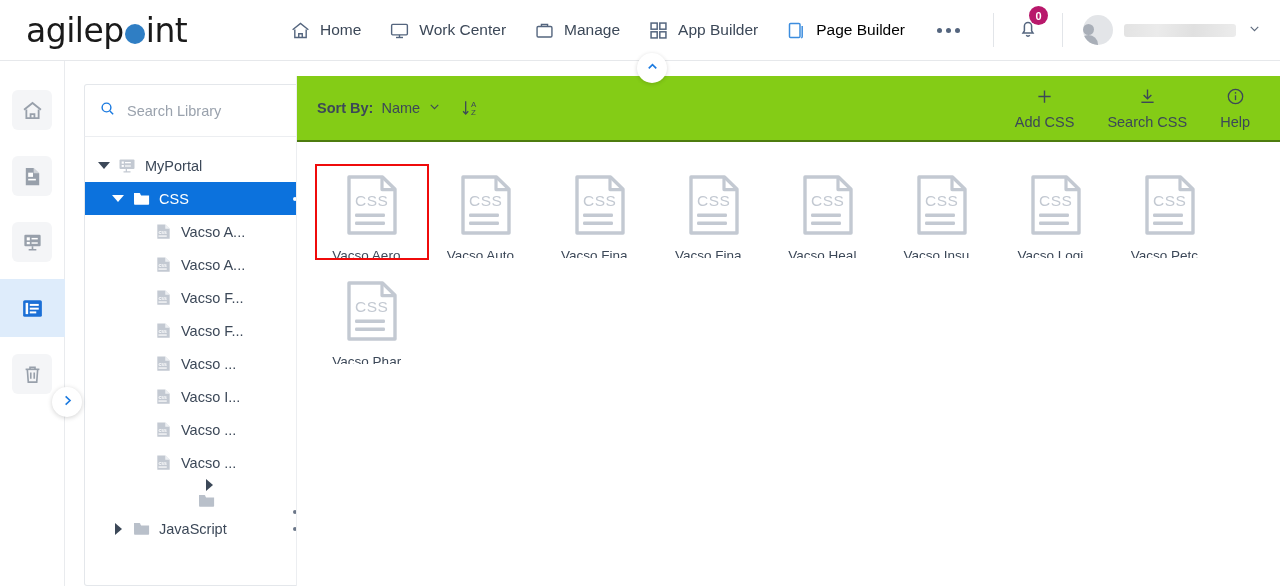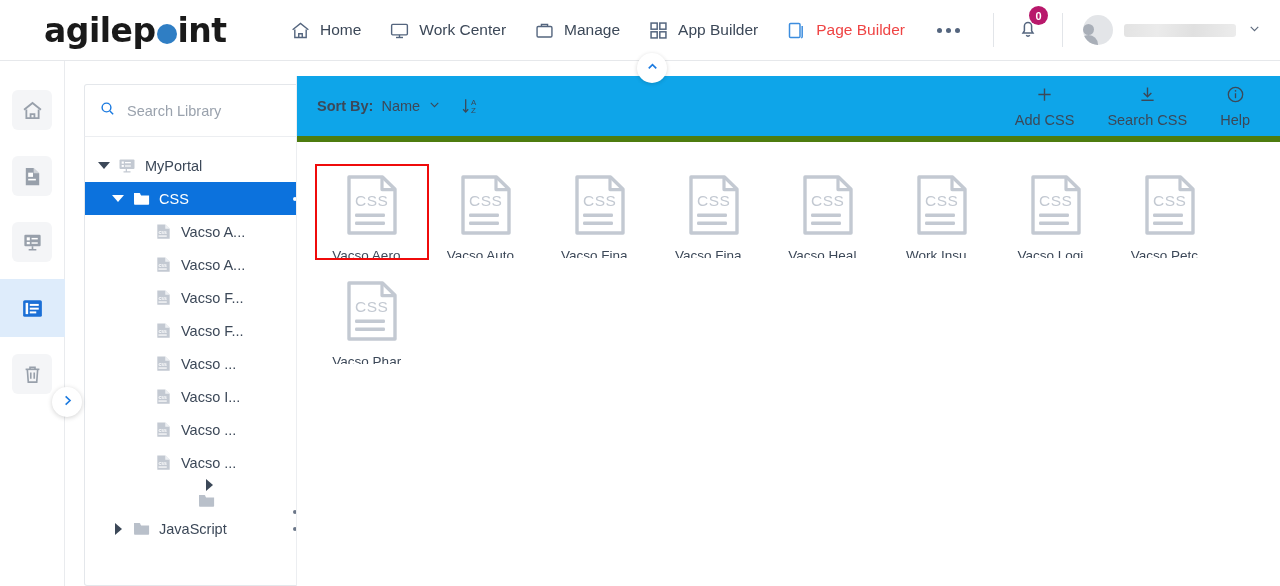--- a/index.html
+++ b/index.html
@@ -15,34 +15,34 @@
 
   
   .header {
     position: absolute; top: 0; left: 0; width: 1280px; height: 61px;
     background: #ffffff; border-bottom: 1px solid #e6e8eb;
     display: flex; align-items: center;
   }
   .logo { width: 290px; padding-left: 26px; display: flex; align-items: center; }
   .logo-text {
     font-family: "DejaVu Sans", sans-serif;
-    font-size: 33px; font-weight: 700; color: #1a1a1a;
-    letter-spacing: -0.5px; display: flex; align-items: center; margin-left: 18px;
+    font-size: 33px; font-weight: 400; color: #1a1a1a;
+    letter-spacing: -0.5px; display: flex; align-items: center;
   }
   .logo-dot {
     display: inline-block; width: 20px; height: 20px; border-radius: 50%;
     background: #2f7ec4; margin: 0 1px; position: relative; top: 4px;
   }
 
   .topnav { display: flex; align-items: center; gap: 28px; }
   .nav-item {
     display: flex; align-items: center; gap: 9px;
     font-size: 15.5px; color: #3c4858; cursor: pointer; white-space: nowrap;
   }
-  .nav-item.active { color: #ef4444; }
+  .nav-item.active { color: #000000; }
   .nav-item svg { display: block; }
   .nav-more {
     display: flex; align-items: center; gap: 4px; cursor: pointer; padding: 0 4px;
   }
   .nav-more i { width: 5px; height: 5px; border-radius: 50%; background: #54657e; display: block; }
 
   .header-right {
     position: absolute; right: 0; top: 0; height: 60px;
     display: flex; align-items: center; gap: 0;
   }
@@ -143,21 +143,21 @@
     background: #adb4bf; border-radius: 4px; cursor: pointer;
   }
 
   
   .main {
     position: absolute; left: 296px; top: 76px; width: 984px; height: 510px;
     background: #fff; border-left: 1px solid #eceef1;
   }
   .toolbar {
     height: 66px; display: flex; align-items: center; padding: 0 0 0 20px;
-    border-bottom: 6px solid #4d7c0f; background: #0ea5e9;
+    border-bottom: 2px solid #4d7c0f; background: #84cc16;
   }
   .sortby { display: flex; align-items: center; gap: 8px; font-size: 14.5px; color: #3c4858; }
   .sortby .lbl { font-weight: 700; }
   .sort-val { display: flex; align-items: center; gap: 7px; cursor: pointer; }
   .sort-dir { margin-left: 10px; cursor: pointer; display:flex; align-items:center; }
 
   .actions { margin-left: auto; display: flex; align-items: center; gap: 1px; padding-right: 14px; }
   .action {
     display: flex; flex-direction: column; align-items: center; gap: 4px;
     cursor: pointer; padding: 0 16px; color: #3c4858; font-size: 14.5px;
@@ -647,21 +647,21 @@
             <span class="card-label">Vacso Heal...</span>
           </div>
           <div class="card">
             <span><svg width="54" height="60" viewBox="0 0 54 60">
                 <path d="M4 2h33.5L50 14.2V58H4z" fill="none" stroke="#c3c9d2" stroke-width="3.4" stroke-linejoin="round"></path>
                 <path d="M37 2v12.6h13" fill="none" stroke="#c3c9d2" stroke-width="3.2" stroke-linejoin="round"></path>
                 <text x="10" y="31" font-size="15.5" fill="#c3c9d2" font-family="Liberation Sans, sans-serif" letter-spacing="0.5">CSS</text>
                 <rect x="10" y="38.5" width="30" height="3.4" rx="1.2" fill="#c3c9d2"></rect>
                 <rect x="10" y="46.5" width="30" height="3.4" rx="1.2" fill="#c3c9d2"></rect>
               </svg></span>
-            <span class="card-label">Work Insu...</span>
+            <span class="card-label">Vacso Insu...</span>
           </div>
           <div class="card">
             <span><svg width="54" height="60" viewBox="0 0 54 60">
                 <path d="M4 2h33.5L50 14.2V58H4z" fill="none" stroke="#c3c9d2" stroke-width="3.4" stroke-linejoin="round"></path>
                 <path d="M37 2v12.6h13" fill="none" stroke="#c3c9d2" stroke-width="3.2" stroke-linejoin="round"></path>
                 <text x="10" y="31" font-size="15.5" fill="#c3c9d2" font-family="Liberation Sans, sans-serif" letter-spacing="0.5">CSS</text>
                 <rect x="10" y="38.5" width="30" height="3.4" rx="1.2" fill="#c3c9d2"></rect>
                 <rect x="10" y="46.5" width="30" height="3.4" rx="1.2" fill="#c3c9d2"></rect>
               </svg></span>
             <span class="card-label">Vacso Logi...</span>

